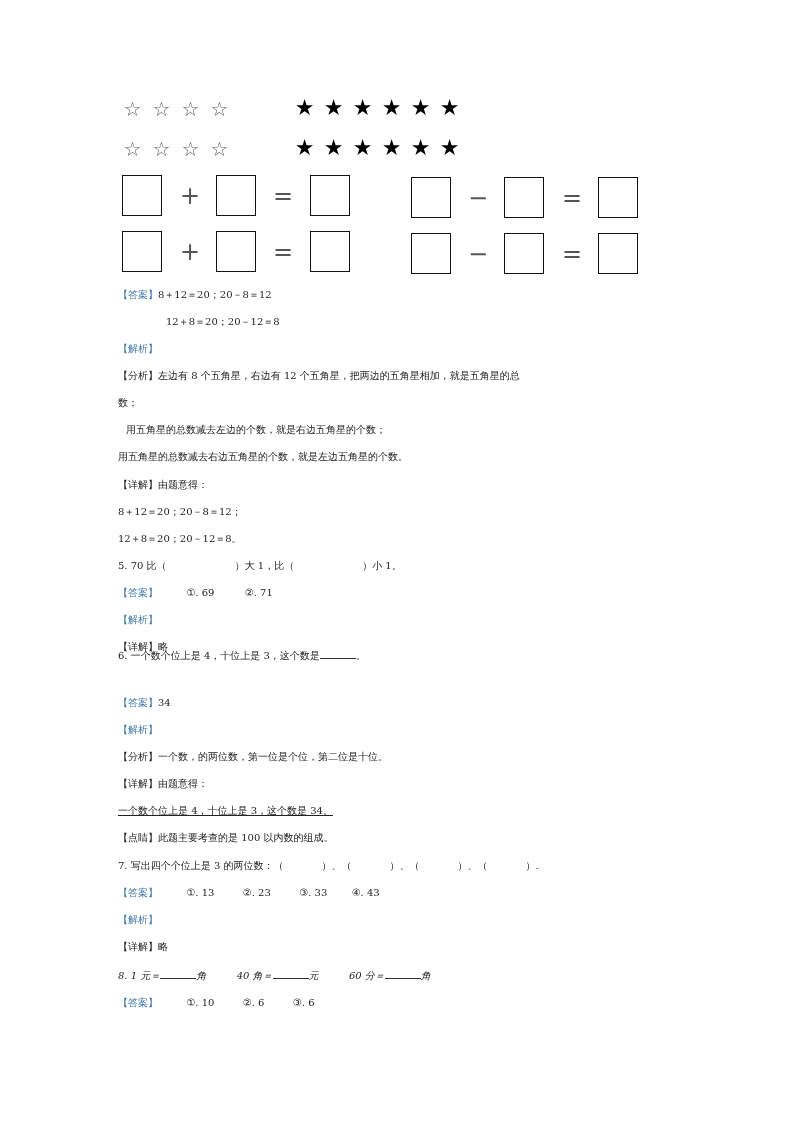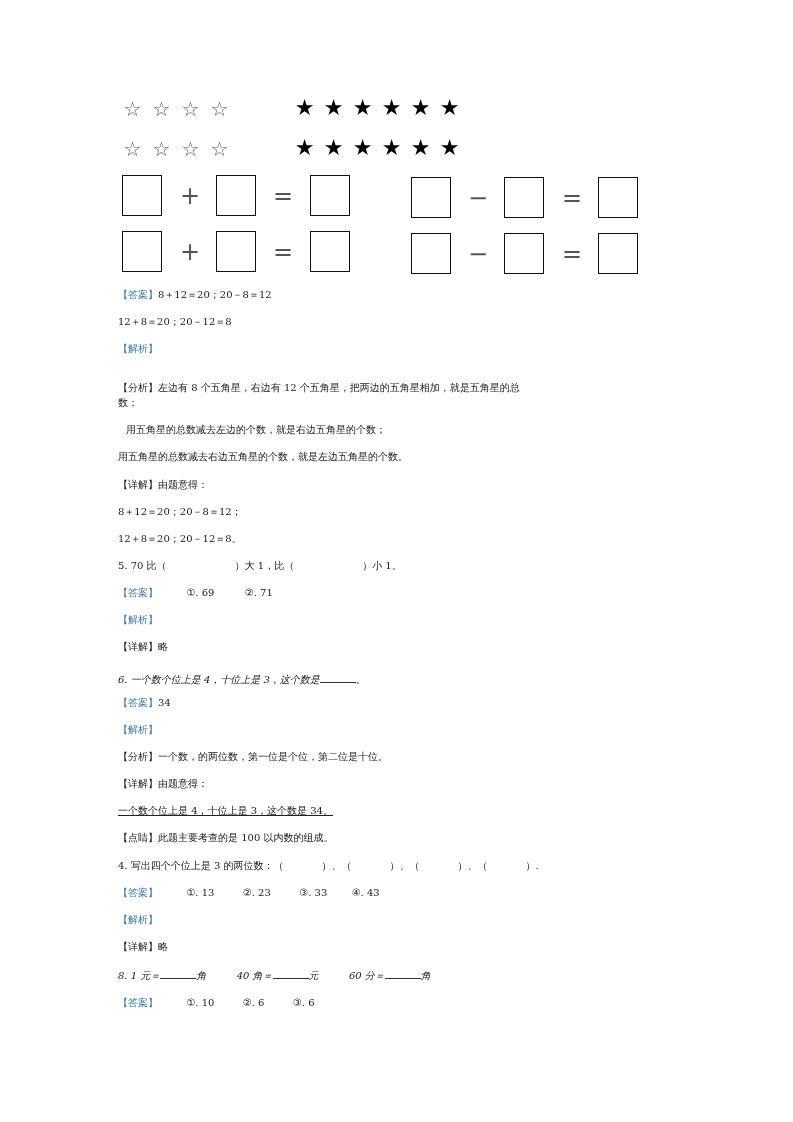--- a/index.html
+++ b/index.html
@@ -70,23 +70,23 @@
   <div class="box" style="left:411px; top:233px;"></div>
   <span class="op" style="left:468px; top:242px;">−</span>
   <div class="box" style="left:504px; top:233px;"></div>
   <span class="op" style="left:562px; top:242px;">=</span>
   <div class="box" style="left:598px; top:233px;"></div>
 </div>
 
 <div class="line" style="top:286px;">
   <span class="blue">【答案】</span><span>8＋12＝20；20－8＝12</span>
 </div>
-<div class="line" style="top:313px;">12＋8＝20；20－12＝8</div>
+<div class="line" style="top:313px;margin-left:48px;">12＋8＝20；20－12＝8</div>
 <div class="line blue" style="top:340px;">【解析】</div>
-<div class="line" style="top:367px;margin-top:12px;">
+<div class="line" style="top:367px;">
   <span>【分析】</span><span>左边有 8 个五角星，右边有 12 个五角星，把两边的五角星相加，就是五角星的总</span>
 </div>
 <div class="line" style="top:394px;">数；</div>
 <div class="line" style="top:421px;margin-left:8px;">用五角星的总数减去左边的个数，就是右边五角星的个数；</div>
 <div class="line" style="top:448px;">用五角星的总数减去右边五角星的个数，就是左边五角星的个数。</div>
 <div class="line" style="top:476px;">
   <span>【详解】</span><span>由题意得：</span>
 </div>
 <div class="line" style="top:503px;text-align:right;">8＋12＝20；20－8＝12；</div>
 <div class="line" style="top:530px;">12＋8＝20；20－12＝8。</div>
@@ -99,40 +99,40 @@
   <span style="display:inline-block; width:22px;"></span>
   <span>①. 69</span>
   <span style="display:inline-block; width:24px;"></span>
   <span>②. 71</span>
 </div>
 <div class="line blue" style="top:611px;">【解析】</div>
 <div class="line" style="top:638px;">
   <span>【详解】</span><span>略</span>
 </div>
 
-<div class="line" style="top:670px;font-style:italic;">
+<div class="line" style="top:646px;">
   <span>6. 一个数个位上是 4，十位上是 3，这个数是</span><span class="blank"></span><span>。</span>
 </div>
 <div class="line" style="top:694px;">
   <span class="blue">【答案】</span><span>34</span>
 </div>
 <div class="line blue" style="top:721px;">【解析】</div>
 <div class="line" style="top:748px;">
   <span>【分析】</span><span>一个数，的两位数，第一位是个位，第二位是十位。</span>
 </div>
 <div class="line" style="top:775px;">
   <span>【详解】</span><span>由题意得：</span>
 </div>
 <div class="line" style="top:802px;text-decoration:underline;">一个数个位上是 4，十位上是 3，这个数是 34。</div>
 <div class="line" style="top:829px;">
   <span>【点睛】</span><span>此题主要考查的是 100 以内数的组成。</span>
 </div>
 
 <div class="line" style="top:857px;">
-  <span>4. 写出四个个位上是 3 的两位数：（</span><span class="gap-paren" style="width:38px;"></span><span>）、（</span><span class="gap-paren" style="width:38px;"></span><span>）、（</span><span class="gap-paren" style="width:38px;"></span><span>）、（</span><span class="gap-paren" style="width:38px;"></span><span>）.</span>
+  <span>7. 写出四个个位上是 3 的两位数：（</span><span class="gap-paren" style="width:38px;"></span><span>）、（</span><span class="gap-paren" style="width:38px;"></span><span>）、（</span><span class="gap-paren" style="width:38px;"></span><span>）、（</span><span class="gap-paren" style="width:38px;"></span><span>）.</span>
 </div>
 <div class="line" style="top:884px;">
   <span class="blue">【答案】</span>
   <span style="display:inline-block; width:22px;"></span>
   <span>①. 13</span>
   <span style="display:inline-block; width:22px;"></span>
   <span>②. 23</span>
   <span style="display:inline-block; width:22px;"></span>
   <span>③. 33</span>
   <span style="display:inline-block; width:18px;"></span>

